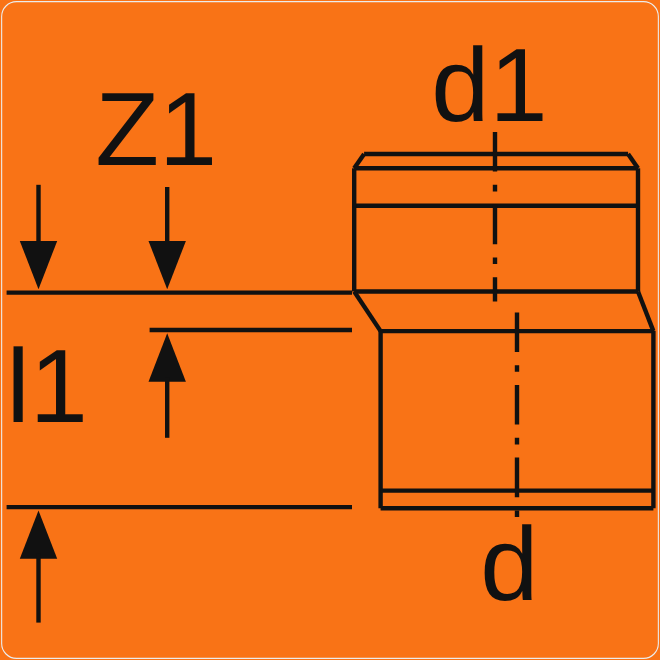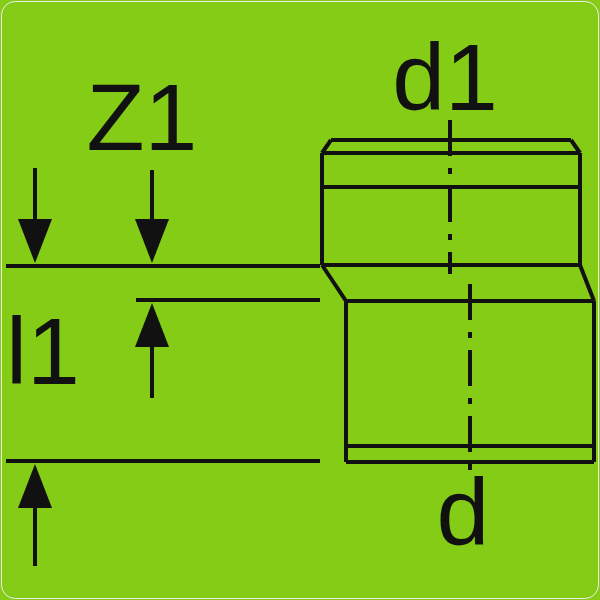--- a/index.html
+++ b/index.html
@@ -4,21 +4,21 @@
   <style>
     html, body {
       margin: 0;
       padding: 0;
       background: #ffffff;
     }
     .stage {
       position: relative;
       width: 600px;
       height: 600px;
-      background: #84cc16;
+      background: #f97316;
       overflow: hidden;
     }
     .frame {
       position: absolute;
       inset: 1px;
       border: 1px solid #ececec;
       border-radius: 14px;
       pointer-events: none;
     }
     svg {

